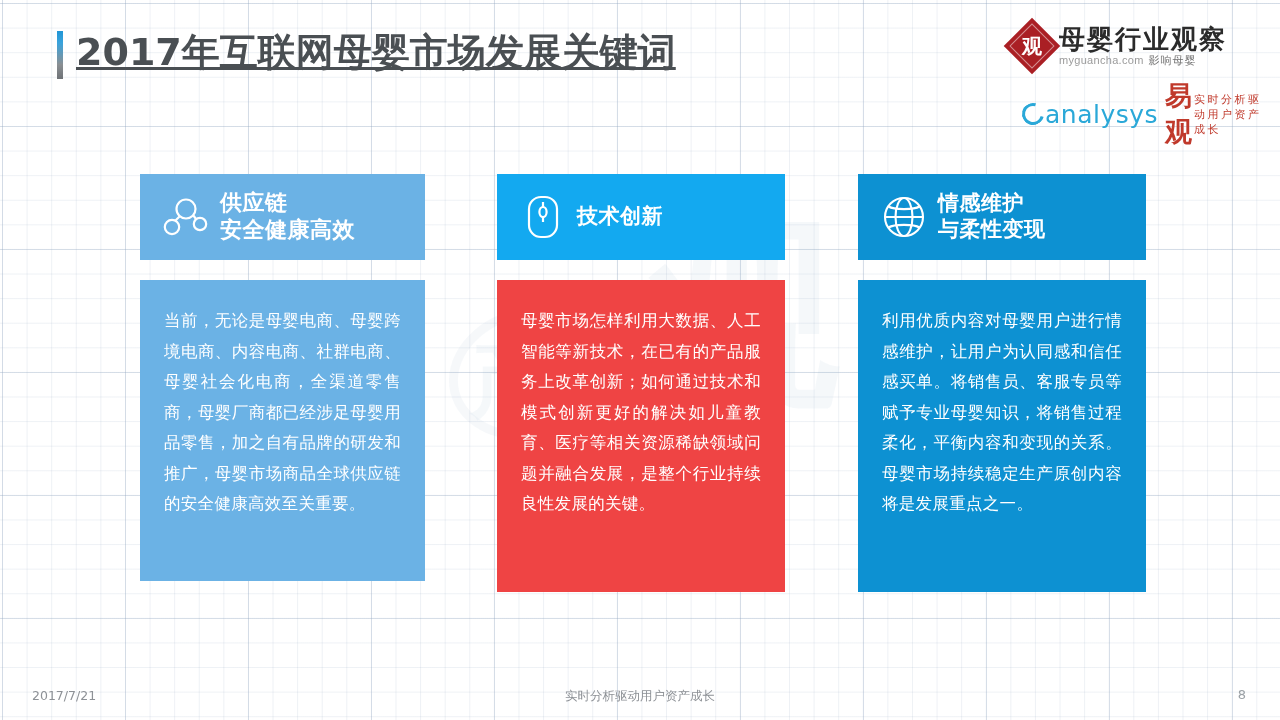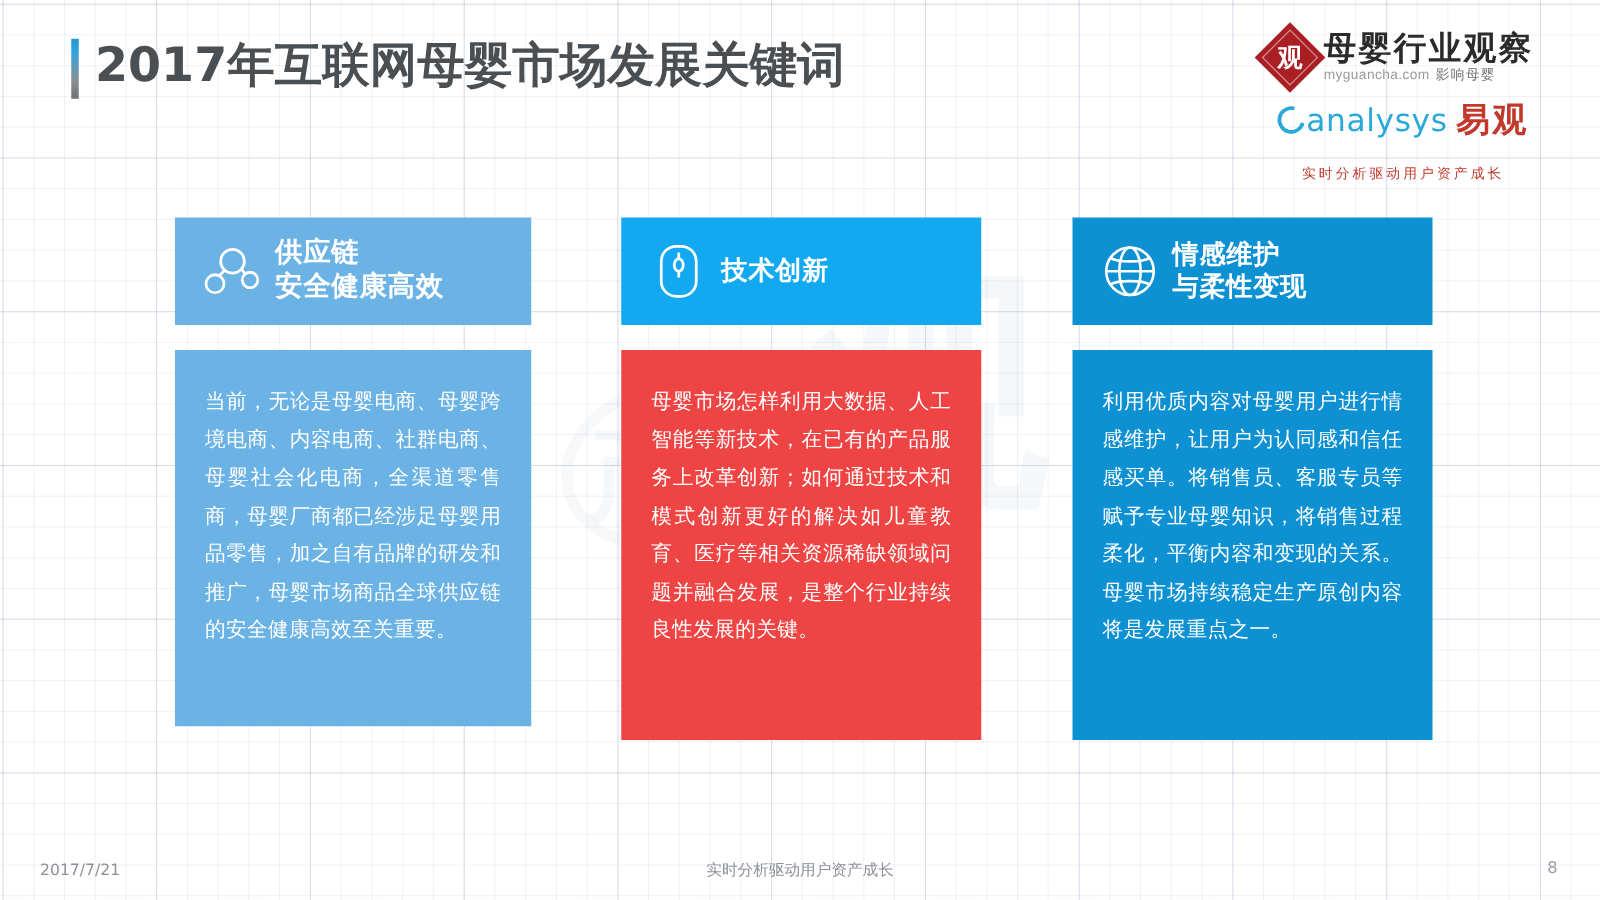--- a/index.html
+++ b/index.html
@@ -82,20 +82,21 @@
 
   #page-title {
     position: absolute;
     left: 76px; top: 27px;
     font-size: 38px;
     font-weight: 700;
     color: #4a4f53;
     letter-spacing: 0px;
     white-space: nowrap;
     font-family: "DejaVu Sans", "Liberation Sans", sans-serif;
+    text-decoration: underline;
   }
 
   
   #logo-block {
     position: absolute;
     right: 18px; top: 22px;
     width: 250px;
     height: 100px;
   }
 
@@ -134,23 +135,22 @@
     font-family: "DejaVu Sans", sans-serif;
   }
   #gc-sub-row { display: flex; align-items: baseline; gap: 5px; margin-top: 2px; }
   #gc-domain { font-size: 11px; color: #9b9b9b; letter-spacing: .3px; }
   #gc-tag { font-size: 11px; color: #6f6f6f; letter-spacing: 1px; }
 
   #logo-analysys {
     position: absolute;
     left: 10px; top: 56px;
     display: flex;
-    flex-direction: column;
+    flex-direction: row;
     align-items: center;
-    gap: 16px;
   }
   #an-row { display: flex; align-items: center; gap: 7px; }
   #an-mark {
     width: 22px; height: 22px;
     border: 3px solid #2aa8d8;
     border-radius: 50%;
     border-right-color: transparent;
     transform: rotate(-30deg);
     flex: none;
   }

